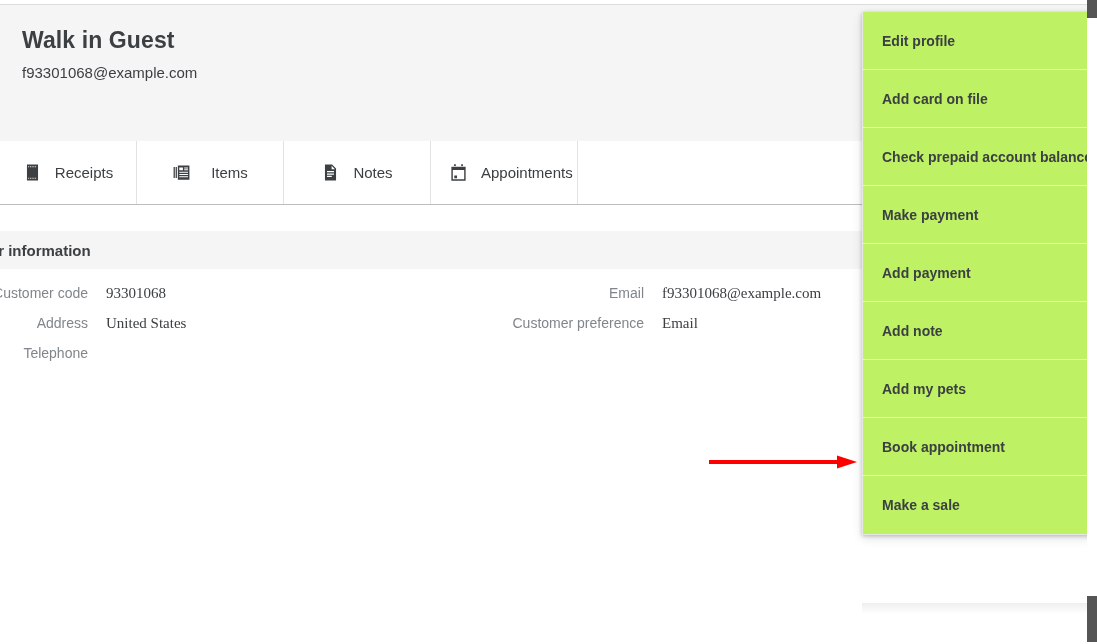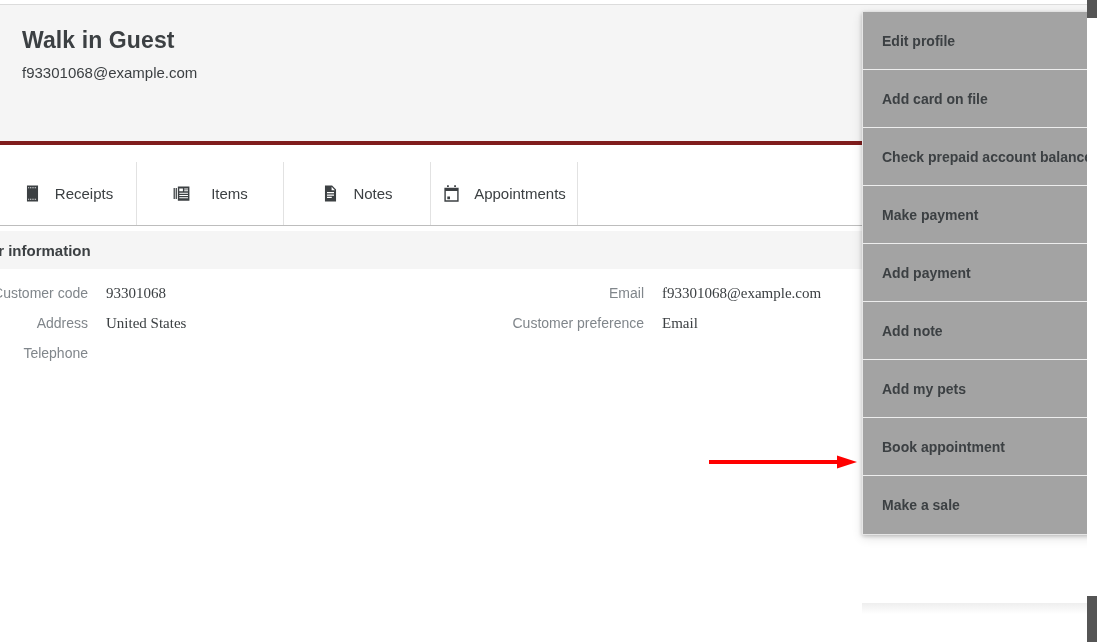--- a/index.html
+++ b/index.html
@@ -30,41 +30,41 @@
     background: #dcdcdc;
   }
 
   
   .cust-header {
     position: absolute;
     left: 0; top: 5px;
     width: 1087px;
     height: 140px;
     background: #f5f5f5;
-    border-bottom: 4px solid #7f1d1d;
+    border-bottom: 1px solid #7f1d1d;
     padding: 20px 0 0 22px;
   }
   .cust-name {
     font-size: 23px;
     font-weight: bold;
     color: #3c4043;
     letter-spacing: .1px;
     line-height: 30px;
   }
   .cust-email {
     margin-top: 8px;
     font-size: 15px;
     color: #3c4043;
     line-height: 20px;
   }
 
   
   .tabbar {
     position: absolute;
-    left: 0; top: 162px;
+    left: 0; top: 141px;
     width: 1087px;
     height: 64px;
     background: #ffffff;
     border-bottom: 1px solid #bdbdbd;
     display: flex;
     align-items: stretch;
   }
   .tab {
     display: flex;
     align-items: center;
@@ -72,21 +72,21 @@
     gap: 13px;
     border-right: 1px solid #e2e2e2;
     cursor: pointer;
     height: 100%;
     padding: 0 18px;
     background: #ffffff;
   }
   .tab-0 { width: 137px; }
   .tab-1 { width: 147px; gap: 20px; }
   .tab-2 { width: 147px; }
-  .tab-3 { width: 147px; }
+  .tab-3 { width: 147px; justify-content: space-between; }
   .tab-filler { flex: 1 1 auto; border-right: none; }
   .tab-label {
     font-size: 15px;
     color: #3c4043;
     white-space: nowrap;
   }
   .tab-icon {
     width: 19px; height: 19px;
     display: block;
     flex: 0 0 auto;
@@ -178,21 +178,21 @@
     display: flex;
     align-items: center;
     padding-left: 19px;
     padding-right: 10px;
     font-size: 14px;
     font-weight: bold;
     color: #3c4043;
     border-bottom: 1px solid #ededed;
     white-space: nowrap;
     cursor: pointer;
-    background: #a3a3a3;
+    background: #bef264;
   }
   .menu-item:last-child { border-bottom: none; }
 
   
   .vscroll-track {
     position: absolute;
     right: 0; top: 0;
     width: 10px;
     height: 644px;
     background: #ffffff;

